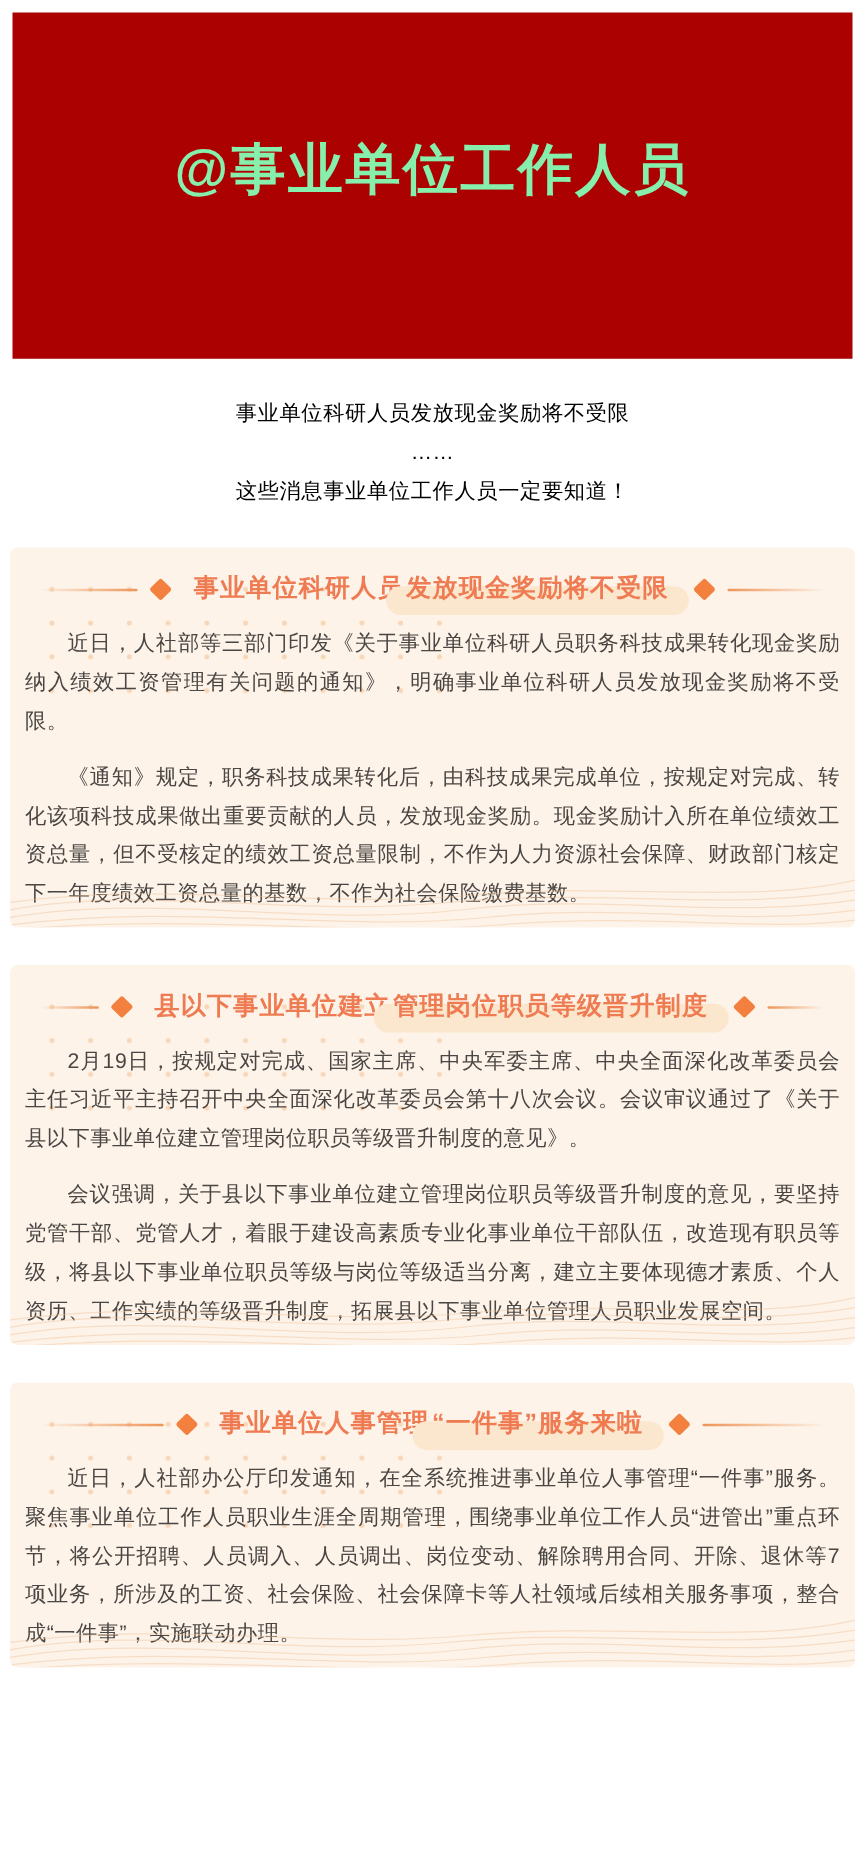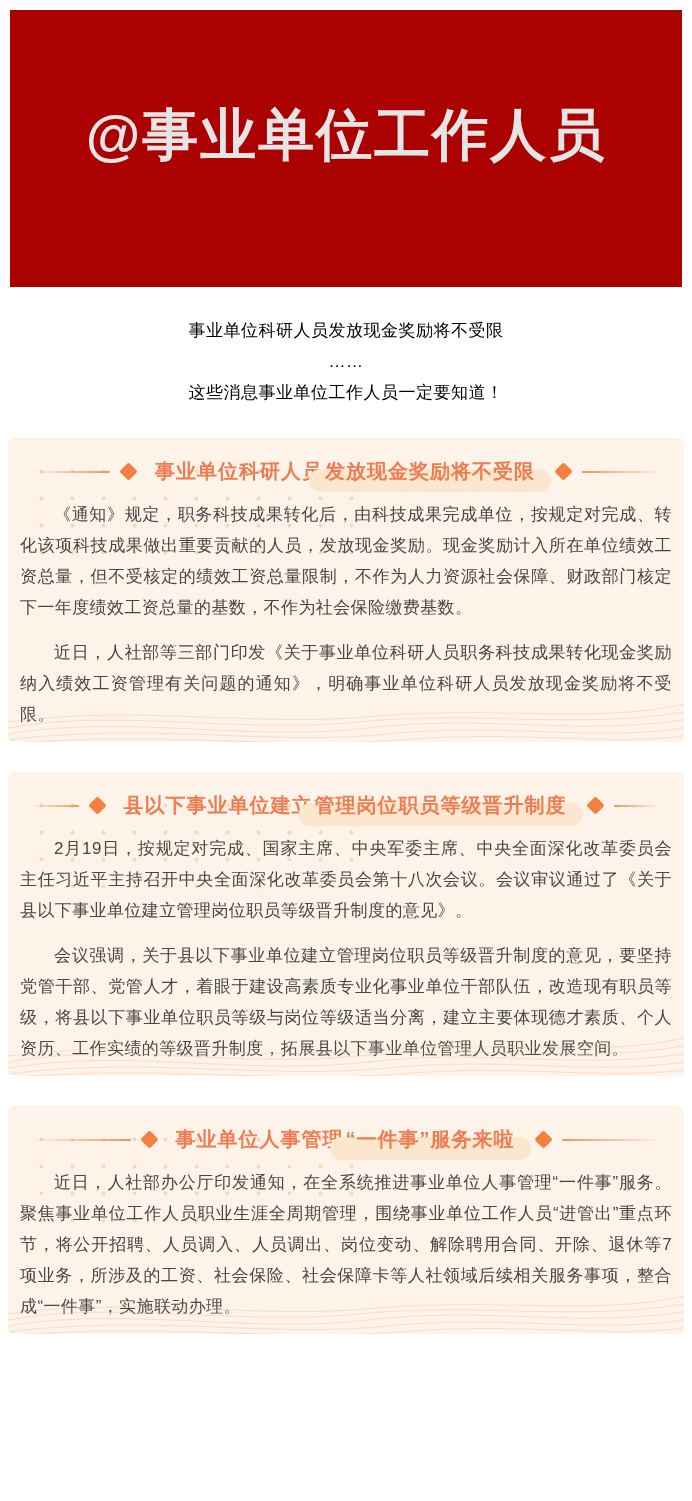--- a/index.html
+++ b/index.html
@@ -9,21 +9,21 @@
     font-family:"Liberation Sans","DejaVu Sans",sans-serif;
   }
 
   
   .banner {
     margin:10px 10px 0; height:277px; background:#AB0101;
     display:flex; align-items:center; justify-content:center;
     padding-bottom:26px;
   }
   .banner h1 {
-    color:#e5e5e5; font-size:56px; font-weight:bold; letter-spacing:2px;
+    color:#86efac; font-size:44px; font-weight:bold; letter-spacing:2px;
     white-space:nowrap;
   }
 
   
   .intro { margin-top:28px; text-align:center; }
   .intro p {
     font-size:17px; line-height:31px; color:#000000; letter-spacing:0.5px;
   }
 
   
@@ -92,22 +92,22 @@
     <div class="hline left"></div>
     <div class="diamond"></div>
     <div class="card-title">
       <span class="t1">事业单位科研人员</span>
       <span class="t2">发放现金奖励将不受限</span>
     </div>
     <div class="diamond"></div>
     <div class="hline right"></div>
   </div>
   <div class="card-body">
+    <p>近日，人社部等三部门印发《关于事业单位科研人员职务科技成果转化现金奖励纳入绩效工资管理有关问题的通知》，明确事业单位科研人员发放现金奖励将不受限。</p>
     <p>《通知》规定，职务科技成果转化后，由科技成果完成单位，按规定对完成、转化该项科技成果做出重要贡献的人员，发放现金奖励。现金奖励计入所在单位绩效工资总量，但不受核定的绩效工资总量限制，不作为人力资源社会保障、财政部门核定下一年度绩效工资总量的基数，不作为社会保险缴费基数。</p>
-    <p>近日，人社部等三部门印发《关于事业单位科研人员职务科技成果转化现金奖励纳入绩效工资管理有关问题的通知》，明确事业单位科研人员发放现金奖励将不受限。</p>
   </div>
   <svg class="waves" viewBox="0 0 676 58" preserveAspectRatio="none">
     <g fill="none" stroke="#F0C49C" stroke-opacity="0.45" stroke-width="1">
       <path d="M0,50 C120,30 240,58 360,44 C480,30 560,52 676,36"></path>
       <path d="M0,56 C140,38 260,62 380,50 C500,38 580,58 676,44"></path>
       <path d="M0,44 C110,24 230,50 350,38 C470,26 570,46 676,28"></path>
       <path d="M0,38 C130,20 250,44 370,32 C490,22 590,40 676,20"></path>
       <path d="M0,60 C150,46 270,66 390,56 C510,46 600,62 676,52"></path>
     </g>
   </svg>

